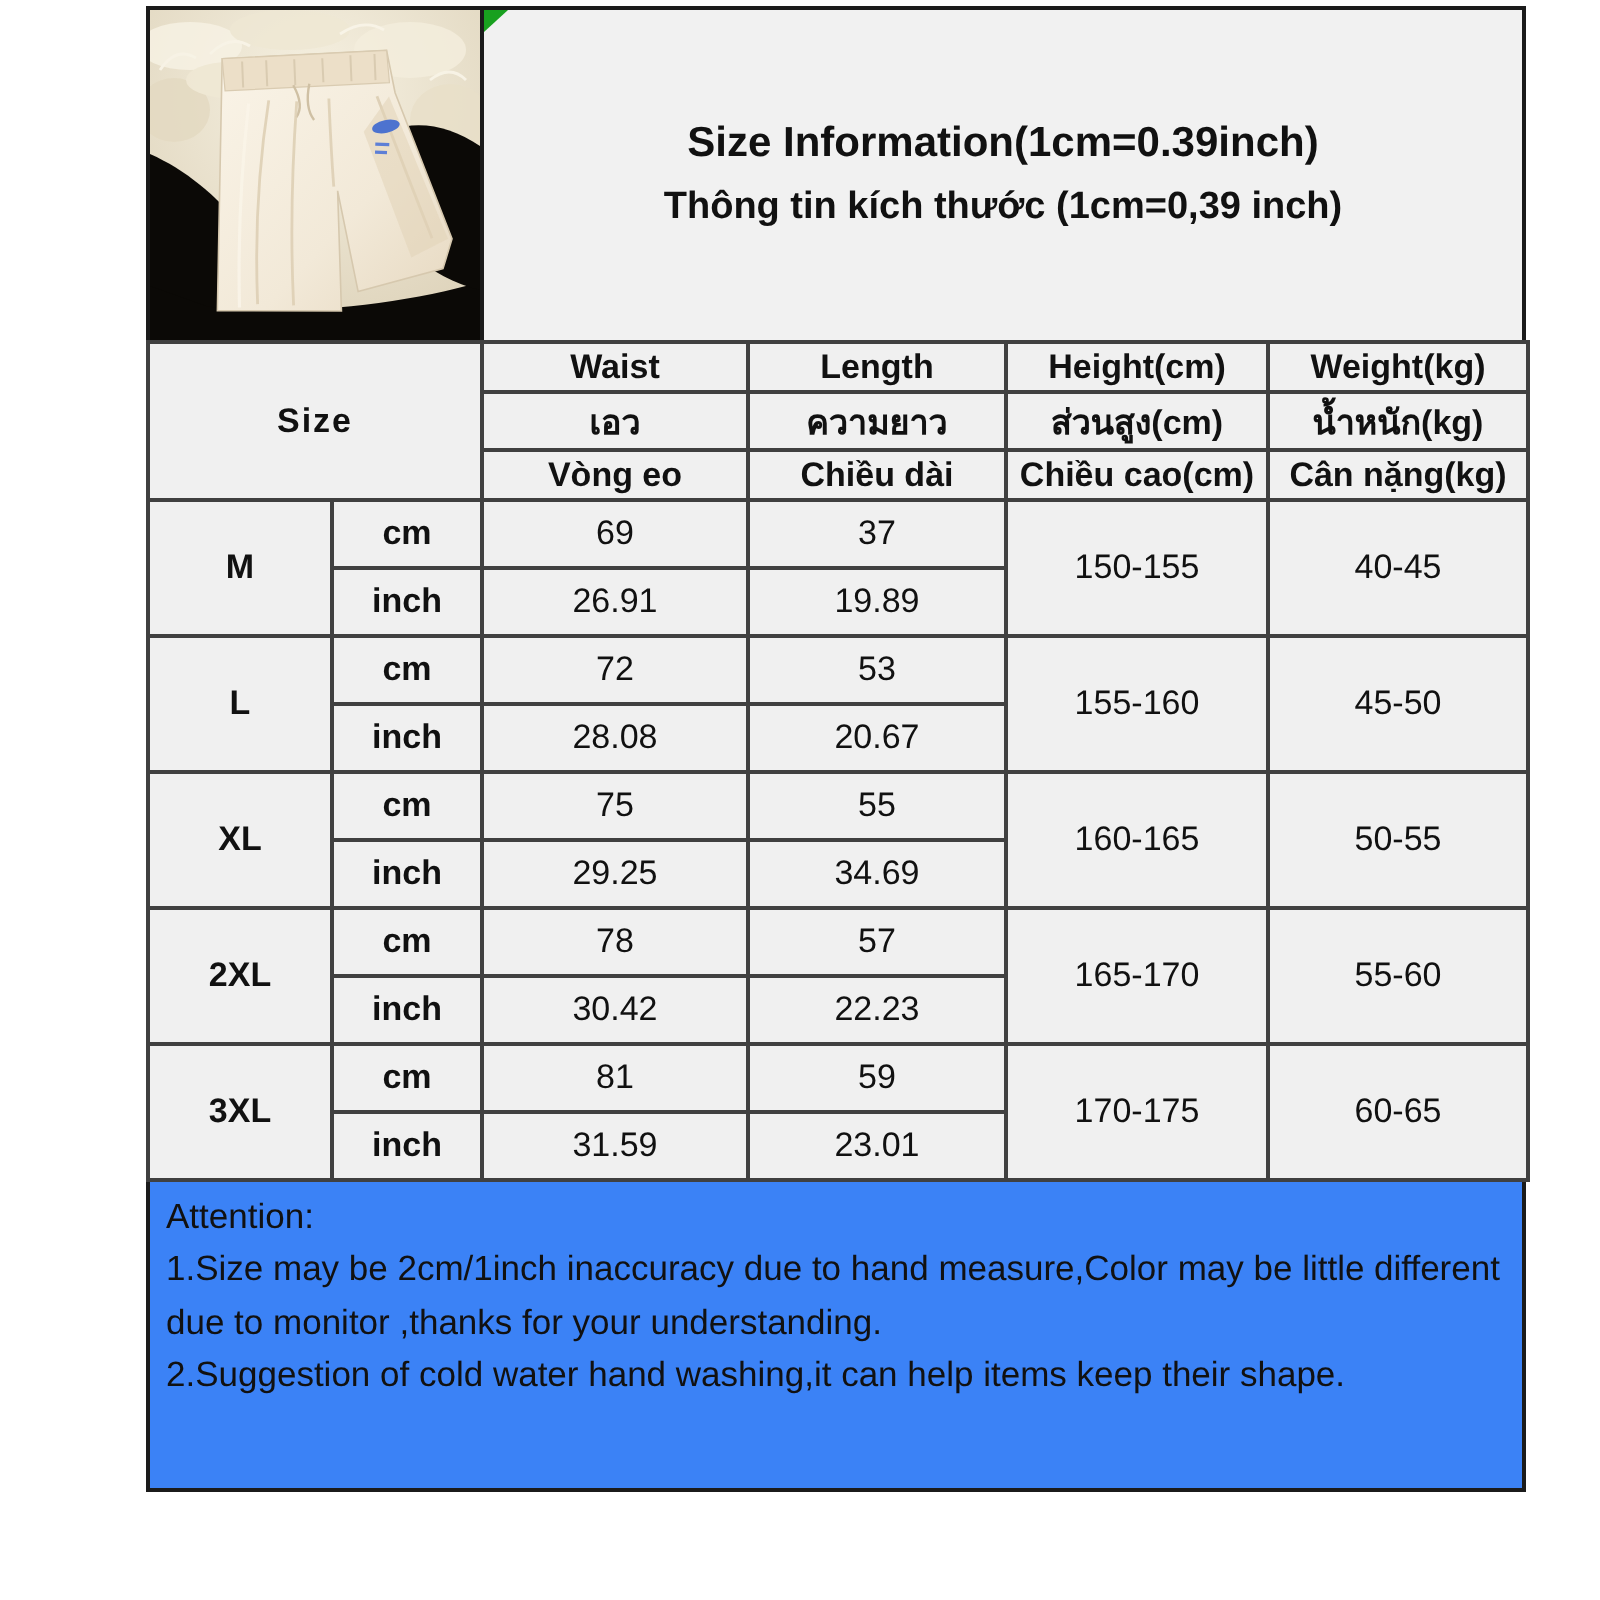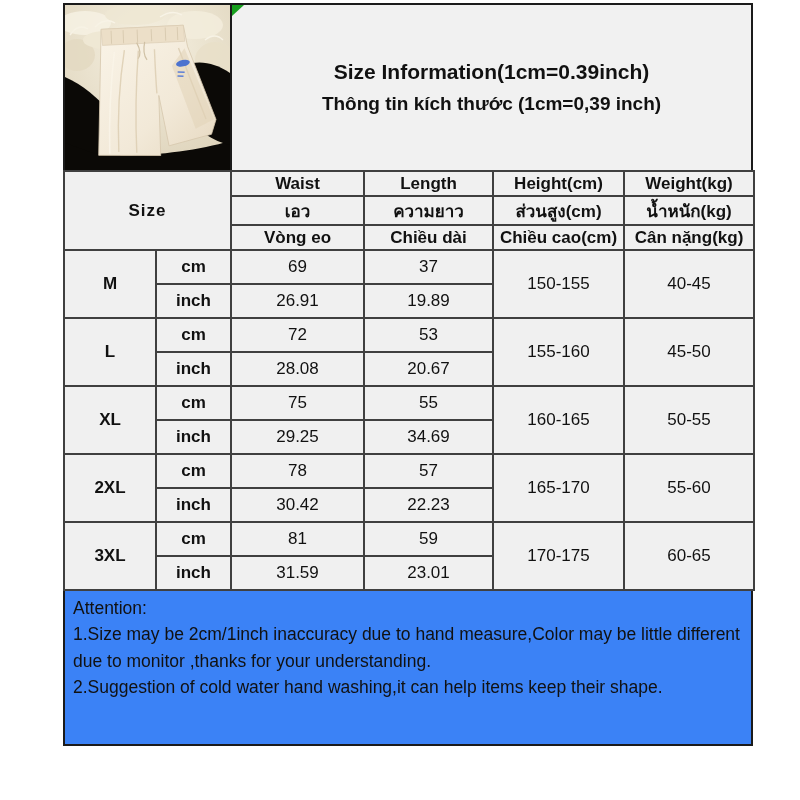--- a/index.html
+++ b/index.html
@@ -1,21 +1,21 @@
 <!DOCTYPE html>
 <html><head>
 <meta charset="utf-8">
 <style>
   * { margin:0; padding:0; box-sizing:border-box; }
   html,body { background:#ffffff; }
   body {
     width:800px; height:800px; overflow:hidden; position:relative;
     font-family:"Liberation Sans","DejaVu Sans",sans-serif; color:#111;
   }
-  .sheet { position:absolute; left:51px; top:3px; width:700px;padding-left:12px; }
+  .sheet { position:absolute; left:61px; top:3px; width:700px;padding-left:12px; }
 
   
   .top-row {
     display:flex; width:690px; height:167px; position:relative;
     border:2px solid #1b1b1b; border-bottom:0;
   }
   .photo-panel {
     width:167px; height:100%; border-right:2px solid #1b1b1b;
     position:relative; overflow:hidden; background:#e8e0cd; flex:none;
   }

